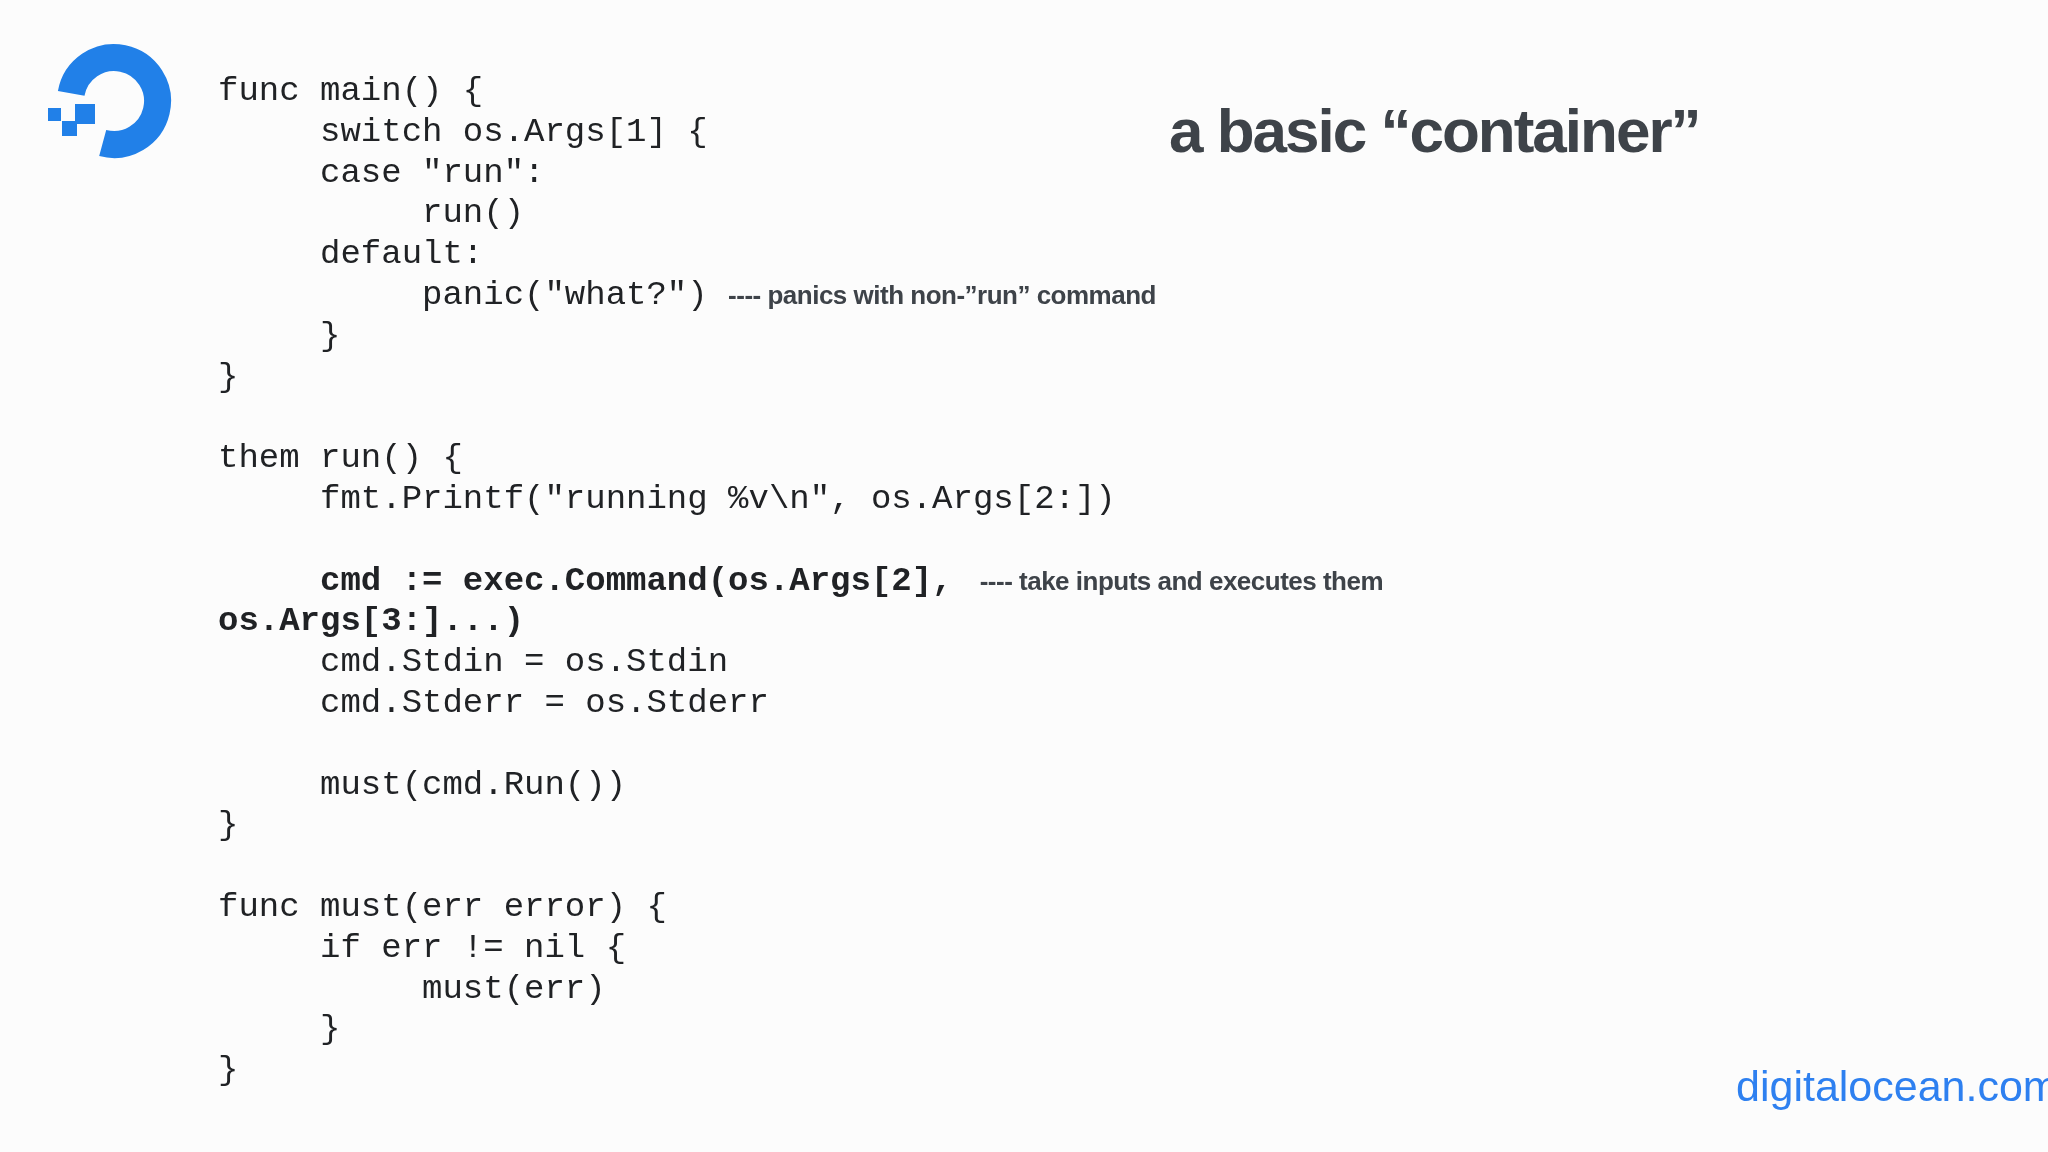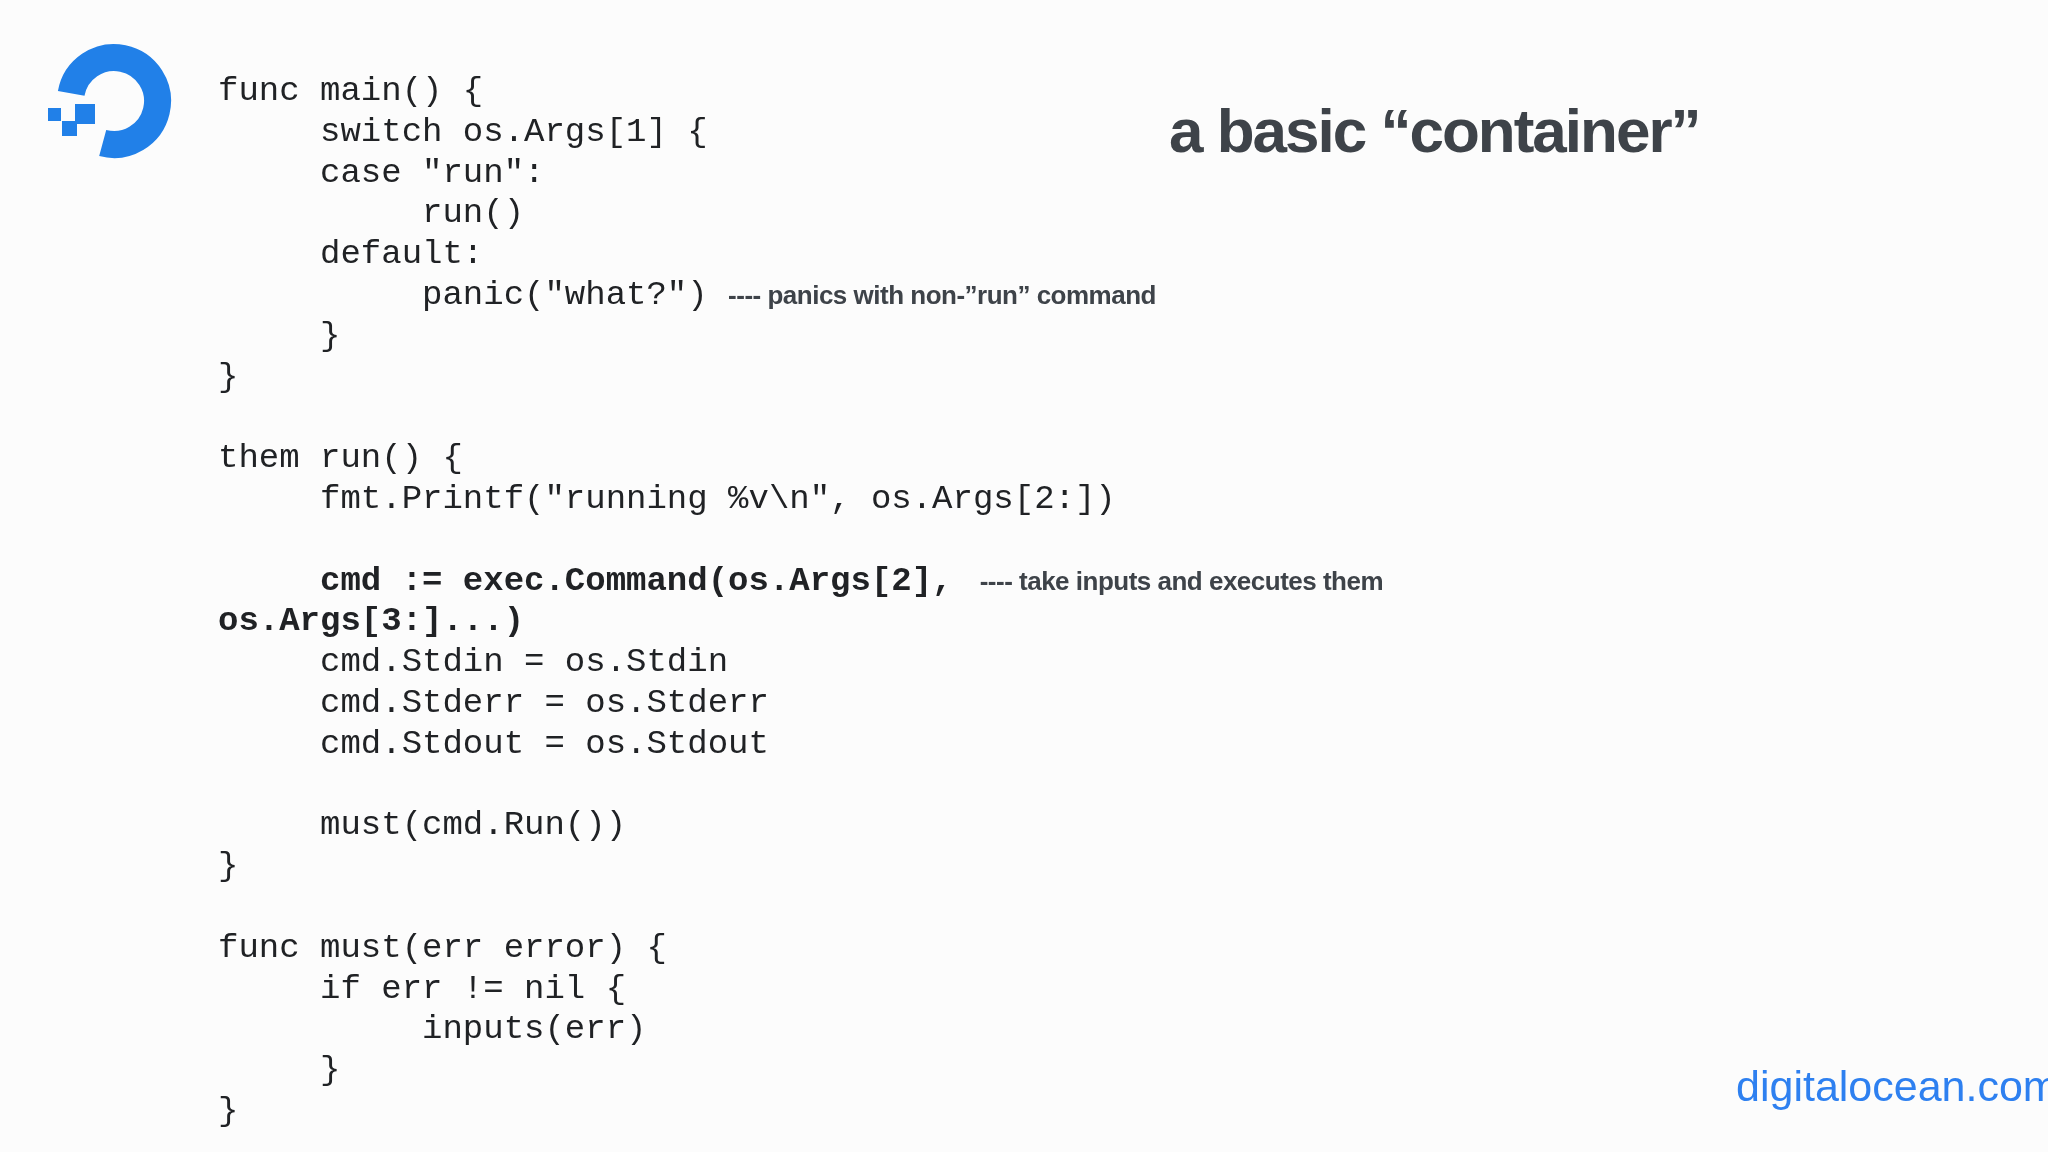--- a/index.html
+++ b/index.html
@@ -80,27 +80,26 @@
       <div class="line"><span class="c">     }</span></div>
       <div class="line"><span class="c">}</span></div>
       <div class="line"></div>
       <div class="line"><span class="c">them run() {</span></div>
       <div class="line"><span class="c">     fmt.Printf("running %v\n", os.Args[2:])</span></div>
       <div class="line"></div>
       <div class="line"><span class="b">     cmd := exec.Command(os.Args[2], </span><span class="n"> ---- take inputs and executes them</span></div>
       <div class="line"><span class="b">os.Args[3:]...)</span></div>
       <div class="line"><span class="c">     cmd.Stdin = os.Stdin</span></div>
       <div class="line"><span class="c">     cmd.Stderr = os.Stderr</span></div>
-      <div class="line"><span class="c">     cmd.Stdout = os.Stdout</span></div>
       <div class="line"></div>
       <div class="line"><span class="c">     must(cmd.Run())</span></div>
       <div class="line"><span class="c">}</span></div>
       <div class="line"></div>
       <div class="line"><span class="c">func must(err error) {</span></div>
       <div class="line"><span class="c">     if err != nil {</span></div>
-      <div class="line"><span class="c">          inputs(err)</span></div>
+      <div class="line"><span class="c">          must(err)</span></div>
       <div class="line"><span class="c">     }</span></div>
       <div class="line"><span class="c">}</span></div>
     </div>
 
   <div class="footer">digitalocean.com</div>
 
 </div>
 
 </body></html>

